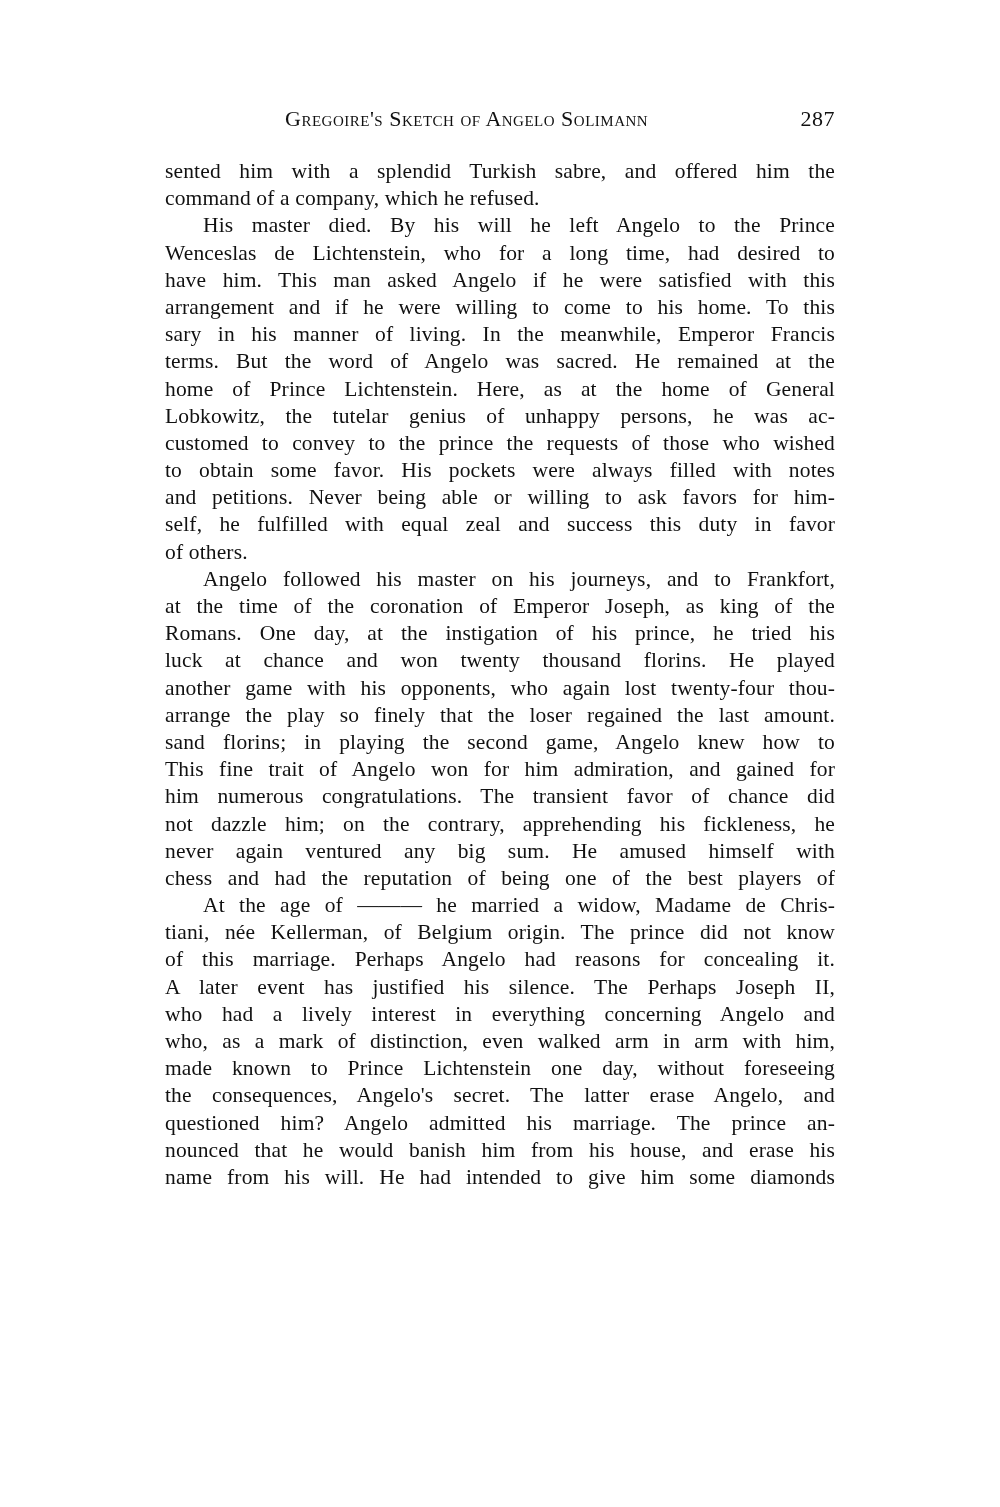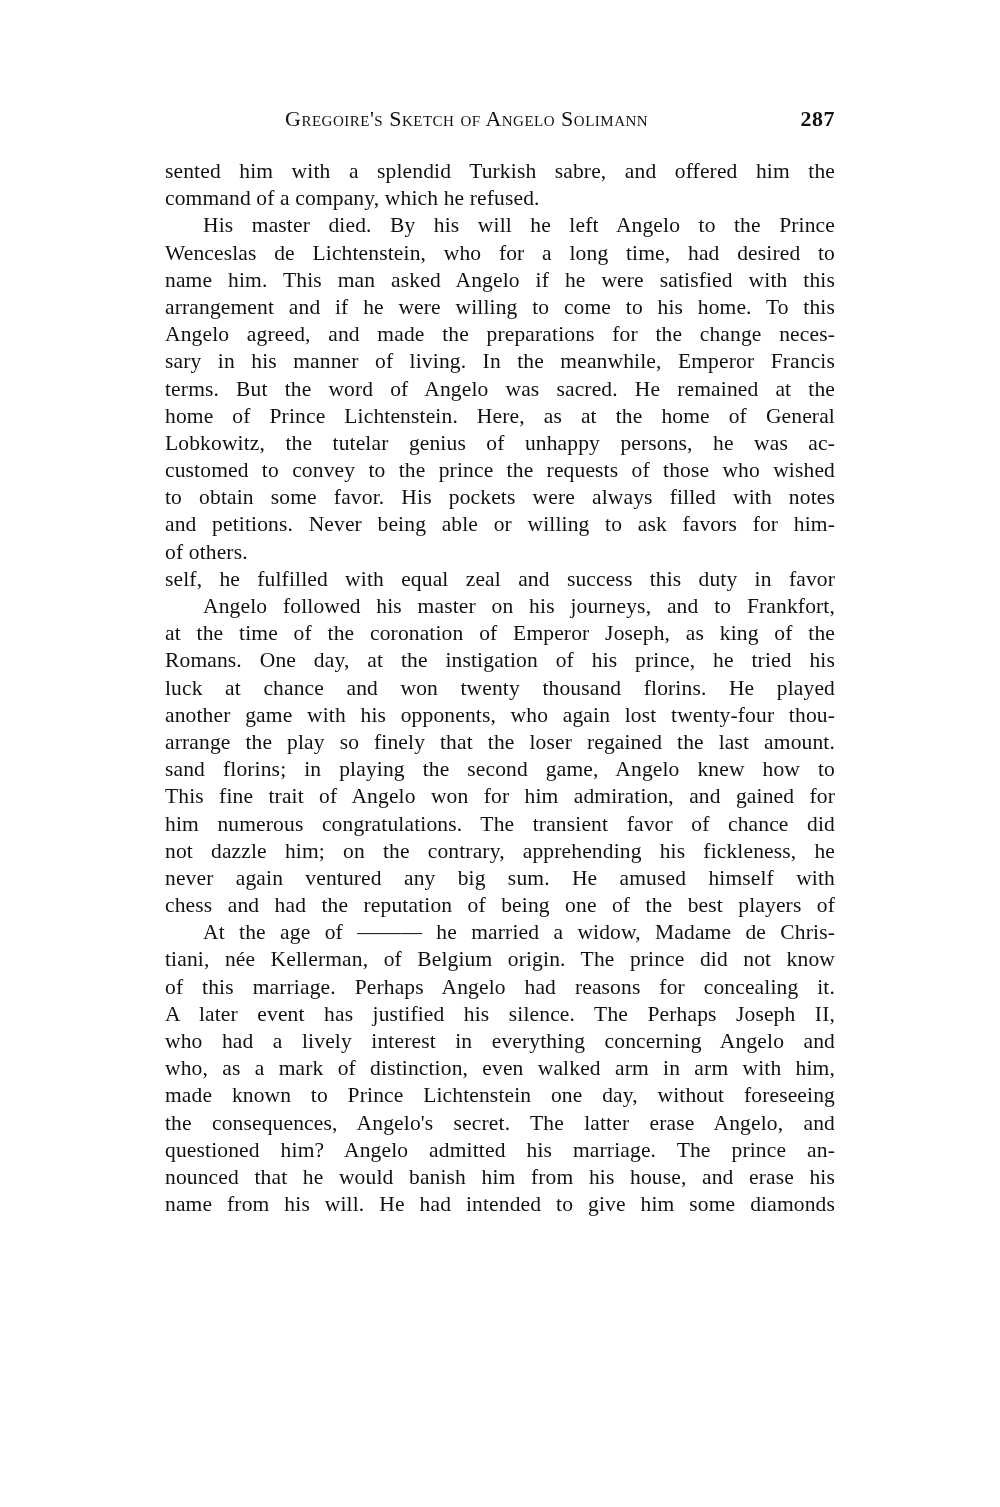--- a/index.html
+++ b/index.html
@@ -37,21 +37,21 @@
       position: absolute;
       left: 120px;
       top: 0;
       font-variant: small-caps;
       white-space: nowrap;
     }
     .page-number {
       position: absolute;
       right: 0;
       top: 0;
-      font-weight: bold;
+      font-weight: normal;
       white-space: nowrap;
       margin-left: 44px;
     }
     .text-block {
       position: absolute;
       left: 165px;
       top: 158px;
       width: 670px;
     }
     .line {
@@ -79,32 +79,31 @@
   <div class="running-head">
     <span class="running-title">Gregoire's Sketch of Angelo Solimann</span>
     <span class="page-number">287</span>
   </div>
 
   <div class="text-block" id="text-block">
       <span class="line">sented him with a splendid Turkish sabre, and offered him the</span>
       <span class="line last">command of a company, which he refused.</span>
       <span class="line indent">His master died.  By his will he left Angelo to the Prince</span>
       <span class="line">Wenceslas de Lichtenstein, who for a long time, had desired to</span>
-      <span class="line">name him.  This man asked Angelo if he were satisfied with this</span>
+      <span class="line">have him.  This man asked Angelo if he were satisfied with this</span>
       <span class="line">arrangement and if he were willing to come to his home.  To this</span>
-      <span class="line">Angelo agreed, and made the preparations for the change neces-</span>
       <span class="line">sary in his manner of living.  In the meanwhile, Emperor Francis</span>
       <span class="line">terms.  But the word of Angelo was sacred.  He remained at the</span>
       <span class="line">home of Prince Lichtenstein.  Here, as at the home of General</span>
       <span class="line">Lobkowitz, the tutelar genius of unhappy persons, he was ac-</span>
       <span class="line">customed to convey to the prince the requests of those who wished</span>
       <span class="line">to obtain some favor.  His pockets were always filled with notes</span>
       <span class="line">and petitions.  Never being able or willing to ask favors for him-</span>
+      <span class="line">self, he fulfilled with equal zeal and success this duty in favor</span>
       <span class="line last">of others.</span>
-      <span class="line">self, he fulfilled with equal zeal and success this duty in favor</span>
       <span class="line indent">Angelo followed his master on his journeys, and to Frankfort,</span>
       <span class="line">at the time of the coronation of Emperor Joseph, as king of the</span>
       <span class="line">Romans.  One day, at the instigation of his prince, he tried his</span>
       <span class="line">luck at chance and won twenty thousand florins.  He played</span>
       <span class="line">another game with his opponents, who again lost twenty-four thou-</span>
       <span class="line">arrange the play so finely that the loser regained the last amount.</span>
       <span class="line">sand florins; in playing the second game, Angelo knew how to</span>
       <span class="line">This fine trait of Angelo won for him admiration, and gained for</span>
       <span class="line">him numerous congratulations.  The transient favor of chance did</span>
       <span class="line">not dazzle him; on the contrary, apprehending his fickleness, he</span>

